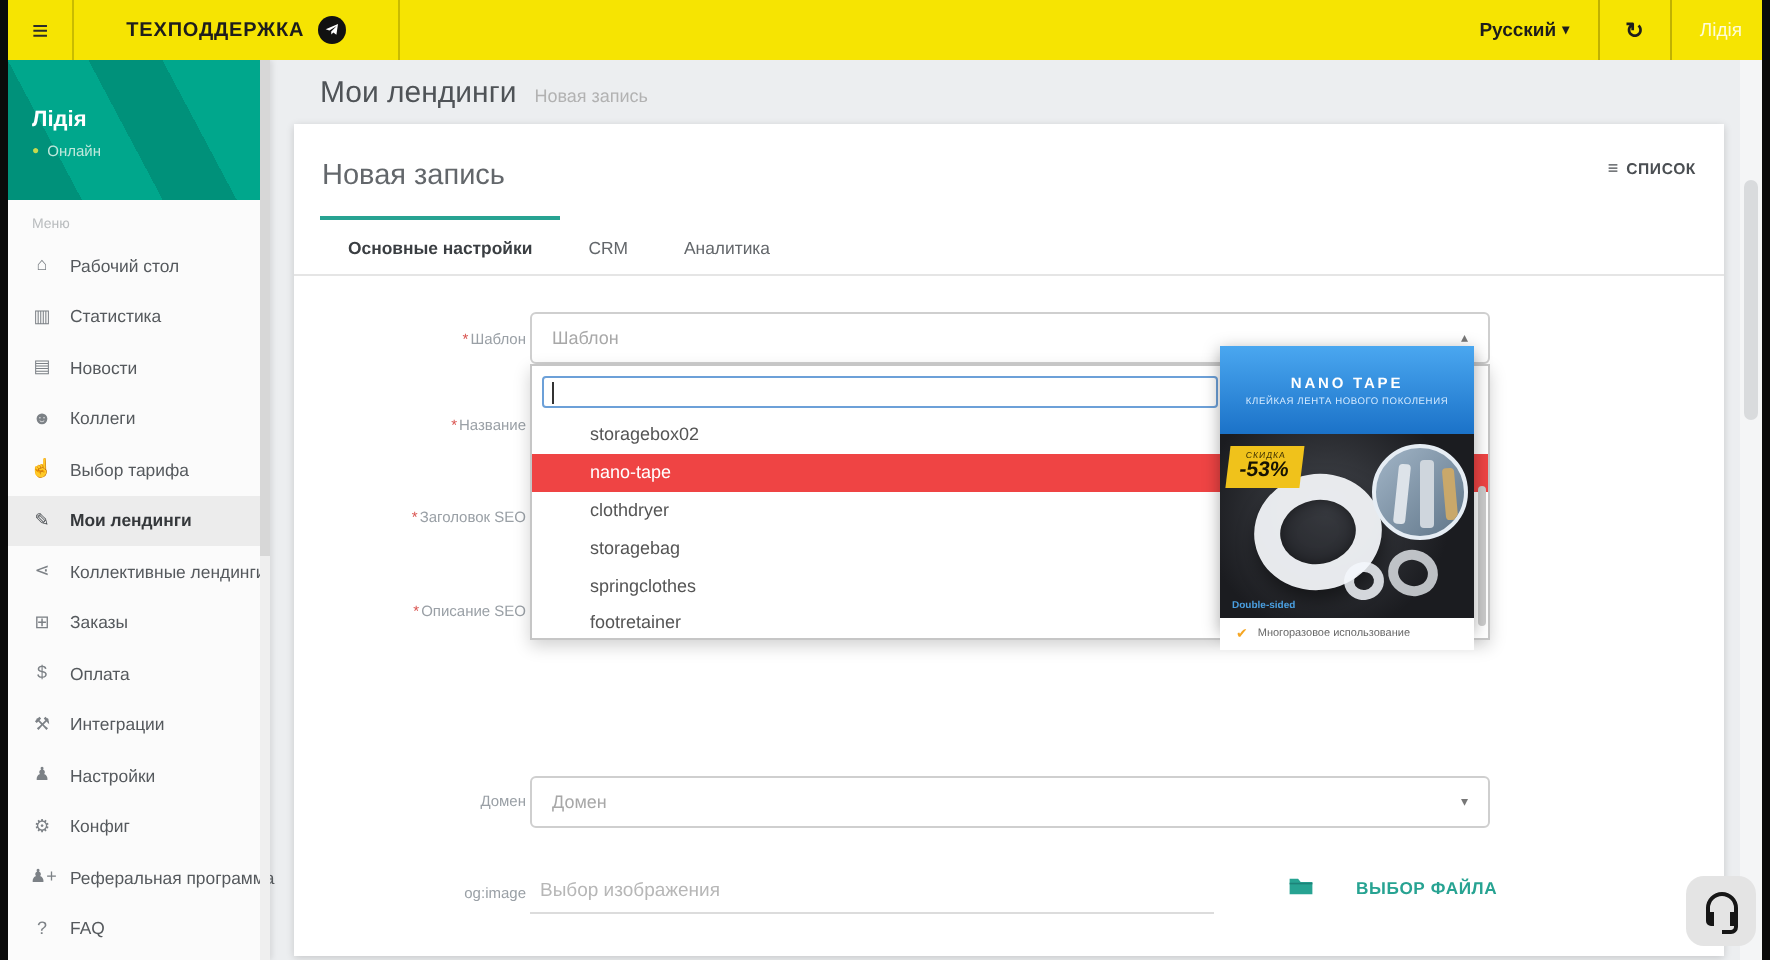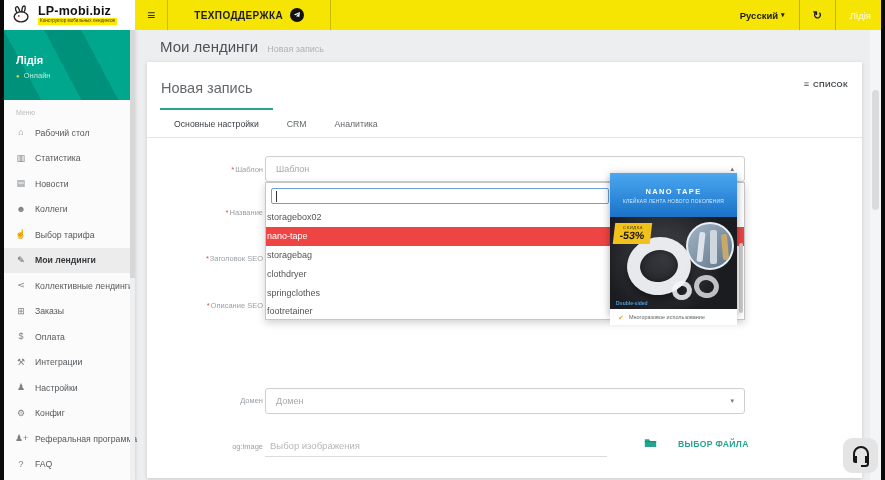--- a/index.html
+++ b/index.html
@@ -52,34 +52,34 @@
   .page-scroll{position:absolute;right:0;top:0;bottom:0;width:11px;background:#f4f5f6}
   .page-scroll .thumb{position:absolute;left:2px;top:60px;width:7px;height:120px;background:#d9dbdd;border-radius:4px}
 
   .card{position:absolute;left:12px;right:19px;top:32px;bottom:2px;background:#fff;box-shadow:0 1px 4px rgba(0,0,0,.16)}
   .card-title{position:absolute;left:14px;top:18px;font-size:14.5px;color:#63676b}
   .list-btn{position:absolute;right:14px;top:17px;display:flex;align-items:center;gap:4px;background:none;border:none;cursor:pointer}
   .list-btn .ic{font-size:9px;color:#4a4e52;font-weight:bold}
   .list-btn .lb{font-size:7.8px;font-weight:bold;color:#4a4e52;letter-spacing:.3px}
   .tabs{position:absolute;top:46px;left:0;right:0;height:30px;display:flex;align-items:stretch;padding-left:13px;border-bottom:1px solid #e5e5e5}
   .tab{padding:0 14px;display:flex;align-items:center;font-size:8.7px;color:#63676b;cursor:pointer;border-top:2px solid transparent}
-  .tab.active{font-weight:normal;color:#3a3e42;border-top:2px solid #27a392}
+  .tab.active{font-weight:bold;color:#3a3e42;border-top:2px solid #27a392}
 
   
   .flabel{position:absolute;left:10px;width:106px;text-align:right;font-size:7.5px;color:#9aa0a6;line-height:10px}
   .flabel .req{color:#d9534f;margin-right:1px}
   .select{position:absolute;left:118px;width:480px;height:26px;border:1px solid #cfcfcf;border-radius:3px;background:#fff;display:flex;align-items:center;padding:0 10px;cursor:pointer}
   .select .ph{font-size:9px;color:#a8a8a8;flex:1}
   .select .sc{font-size:7px;color:#777}
 
   .dd-panel{position:absolute;left:118px;top:120px;width:480px;height:138px;background:#fff;border:1px solid #c6c6c6;box-shadow:0 3px 8px rgba(0,0,0,.18);z-index:10}
   .dd-search{position:absolute;left:5px;top:5px;width:338px;height:16px;border:1px solid #6ca0d8;border-radius:2px;background:#fff}
   .dd-search .cursor{position:absolute;left:4px;top:2px;width:1px;height:11px;background:#333}
   .dd-opts{position:absolute;left:0;top:25px;right:0}
-  .dd-opt{height:18.8px;display:flex;align-items:center;padding-left:1px;font-size:9px;color:#555;cursor:pointer}
+  .dd-opt{height:18.8px;display:flex;align-items:center;padding-left:29px;font-size:9px;color:#555;cursor:pointer}
   .dd-opt.selected{background:#ef4444;color:#fff}
   .dd-scroll{position:absolute;right:1px;top:60px;width:4px;height:70px;background:#cccccc;border-radius:2px}
 
   
   .preview{position:absolute;left:463px;top:111px;width:127px;height:142px;z-index:20;box-shadow:0 2px 8px rgba(0,0,0,.35);background:#fff}
   .pv-head{height:44px;background:linear-gradient(180deg,#4aa7f0,#1b72c8);display:flex;flex-direction:column;align-items:center;justify-content:center;gap:3px}
   .pv-title{font-size:7.5px;font-weight:bold;color:#fff;letter-spacing:1.4px}
   .pv-sub{font-size:4.8px;color:#d4eaff;letter-spacing:.3px}
   .pv-body{position:relative;height:92px;background:radial-gradient(circle at 42% 42%,#44474d 0%,#1b1c20 68%);overflow:hidden}
   .pv-badge{position:absolute;left:4px;top:6px;background:#f0c21b;padding:2px 6px 3px;transform:skewX(-7deg);z-index:3;text-align:center}
@@ -107,36 +107,20 @@
   .chat-fab{position:absolute;right:7px;bottom:7px;width:35px;height:35px;border:none;border-radius:9px;background:#e4e4e4;display:flex;align-items:center;justify-content:center;cursor:pointer;z-index:55}
 </style>
 </head>
 <body>
 
 <div class="screen">
   <div class="edge left"></div>
   <div class="edge right"></div>
 
   <header class="topbar">
-    <div class="logo">
-      <span class="logo-mark">
-        <svg width="22" height="22" viewBox="0 0 24 24">
-            <g fill="none" stroke="#222" stroke-width="1.5">
-              <path d="M7 10C5 7 4 4 6 3c1.5-.7 3 2 3.5 5"></path>
-              <path d="M12 9c-.5-3.5.5-7 2.5-6.8 1.8.2 1 4-.1 6.3"></path>
-              <ellipse cx="11" cy="14" rx="7.5" ry="5.5"></ellipse>
-            </g>
-            <circle cx="8.5" cy="13" r="1" fill="#c22"></circle>
-          </svg>
-      </span>
-      <span class="logo-text">
-        <span class="logo-title">LP-mobi.biz</span>
-        <span class="logo-sub">Конструктор мобильных лендингов</span>
-      </span>
-    </div>
     <div class="yellowbar">
       <span class="burger">≡</span>
       <div class="support">
         <span class="support-label">ТЕХПОДДЕРЖКА</span>
         <span class="tg">
           <svg width="8" height="8" viewBox="0 0 24 24">
               <path fill="#fff" d="M21 3 2.5 10.7l5.6 1.9L19 6l-8.2 8.3.2 4.6 3-3.1 4.6 3.2z"></path>
             </svg>
         </span>
       </div>
@@ -256,22 +240,22 @@
         <span class="sc">▴</span>
       </div>
 
       <div class="dd-panel">
         <div class="dd-search">
             <span class="cursor"></span>
           </div>
         <div class="dd-opts">
           <div class="dd-opt">storagebox02</div>
           <div class="dd-opt selected">nano-tape</div>
+          <div class="dd-opt">clothdryer</div>
           <div class="dd-opt">storagebag</div>
-          <div class="dd-opt">clothdryer</div>
           <div class="dd-opt">springclothes</div>
           <div class="dd-opt">footretainer</div>
         </div>
         <div class="dd-scroll"></div>
       </div>
 
       <div class="preview">
         <div class="pv-head">
           <div class="pv-title">NANO TAPE</div>
           <div class="pv-sub">КЛЕЙКАЯ ЛЕНТА НОВОГО ПОКОЛЕНИЯ</div>

